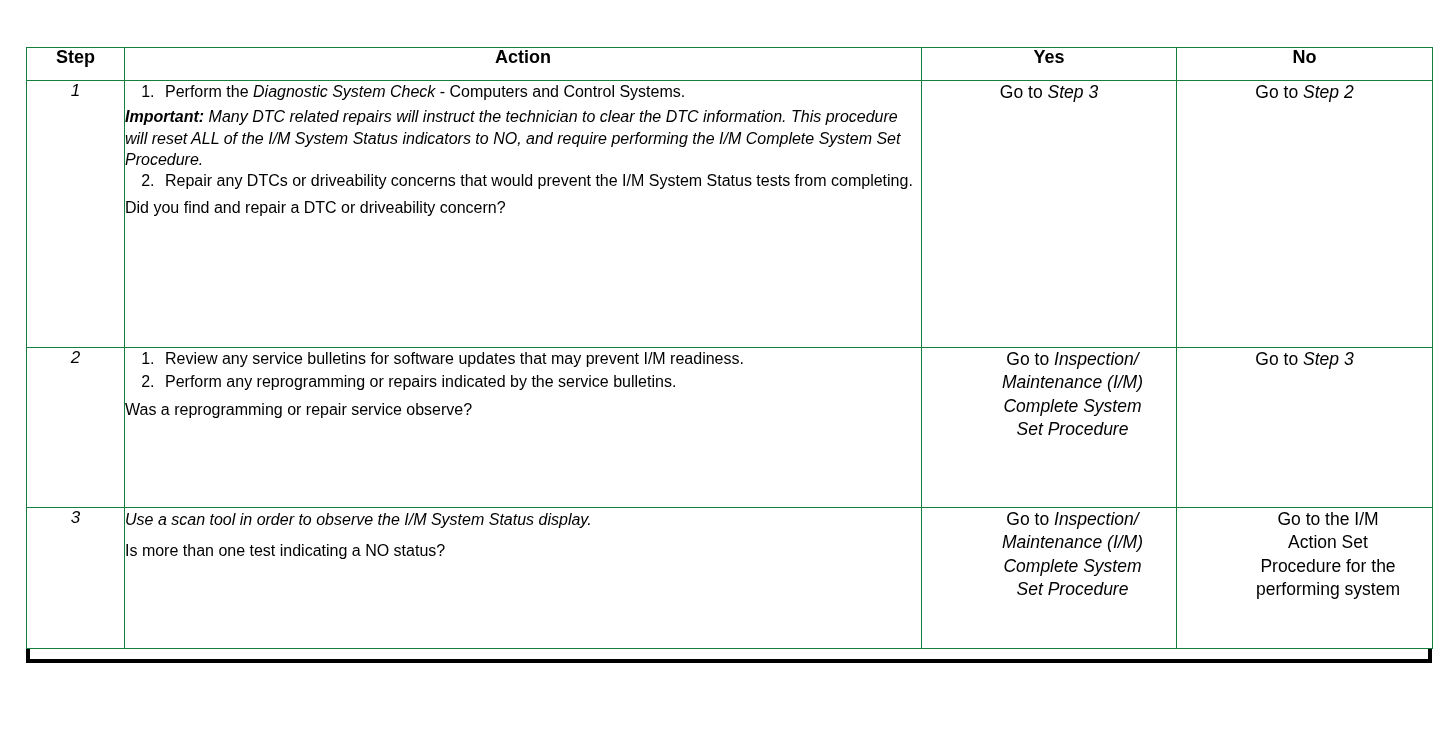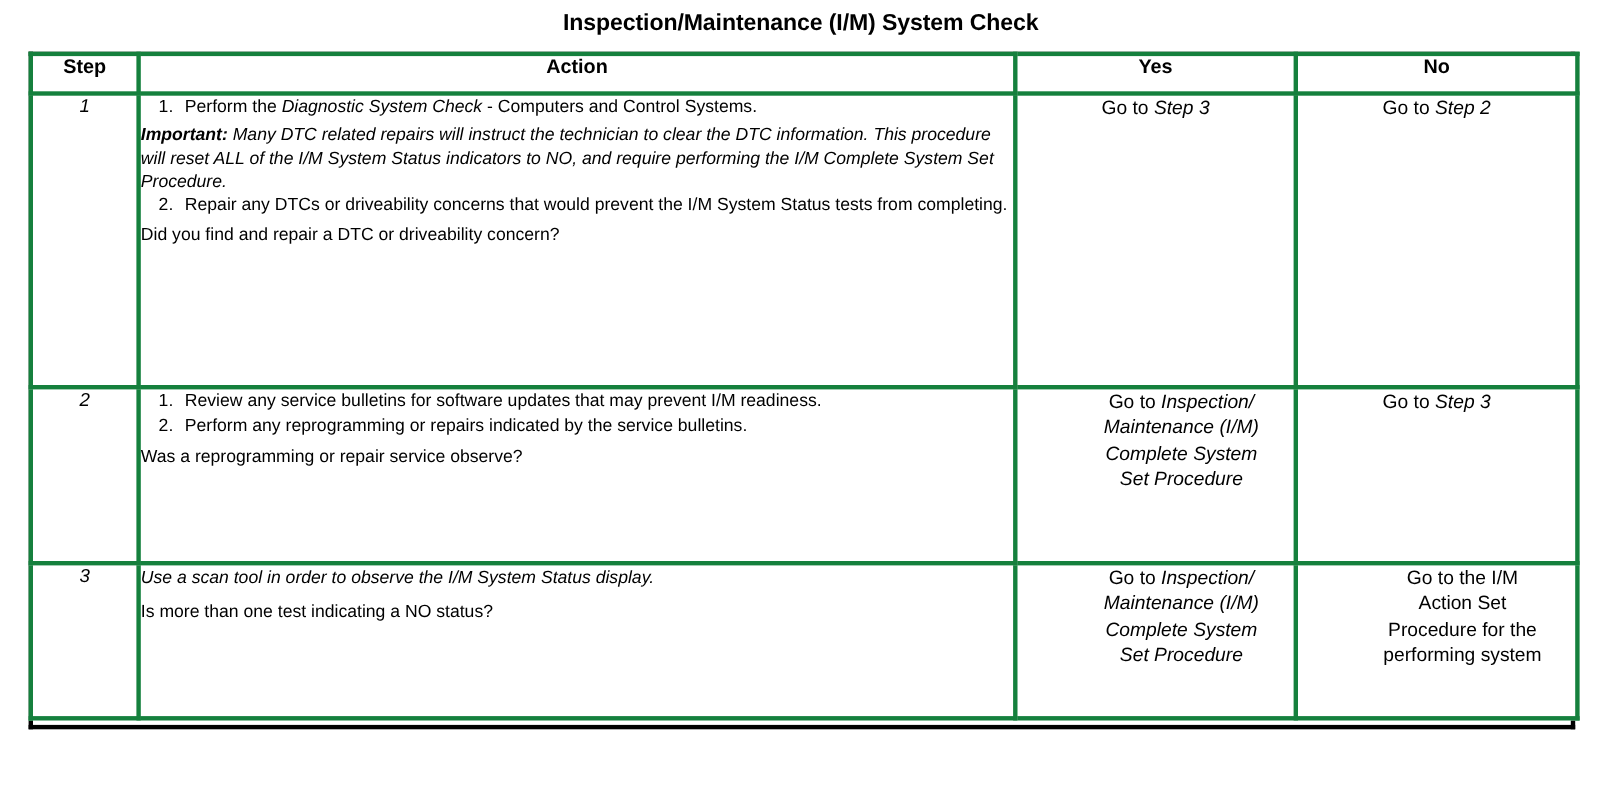--- a/index.html
+++ b/index.html
@@ -33,21 +33,21 @@
   table.im-table {
     position: absolute;
     left: 26px;
     top: 47px;
     width: 1406px;
     border-collapse: collapse;
     table-layout: fixed;
     background: #ffffff;
   }
   table.im-table td, table.im-table th {
-    border: 4px solid #15803d;
+    border: 1px solid #15803d;
     padding: 0;
     vertical-align: top;
     background: #ffffff;
   }
   
   table.im-table {
     outline: none;
   }
   .frame-top, .frame-bottom, .frame-left, .frame-right {
     position: absolute;
@@ -118,21 +118,20 @@
   .it { font-style: italic; }
   .bd { font-weight: bold; }
   .nw { white-space: nowrap; }
   .ans-line { display: block; padding-left: 47px; }
 </style>
 </head>
 <body>
 
 <div id="page">
 
-  <div class="doc-title">Inspection/Maintenance (I/M) System Check</div>
 
   <div class="frame-top"></div>
   <div class="frame-bottom"></div>
   <div class="frame-left"></div>
   <div class="frame-right"></div>
 
   <table class="im-table">
     <colgroup>
       <col class="c-step">
       <col class="c-action">

